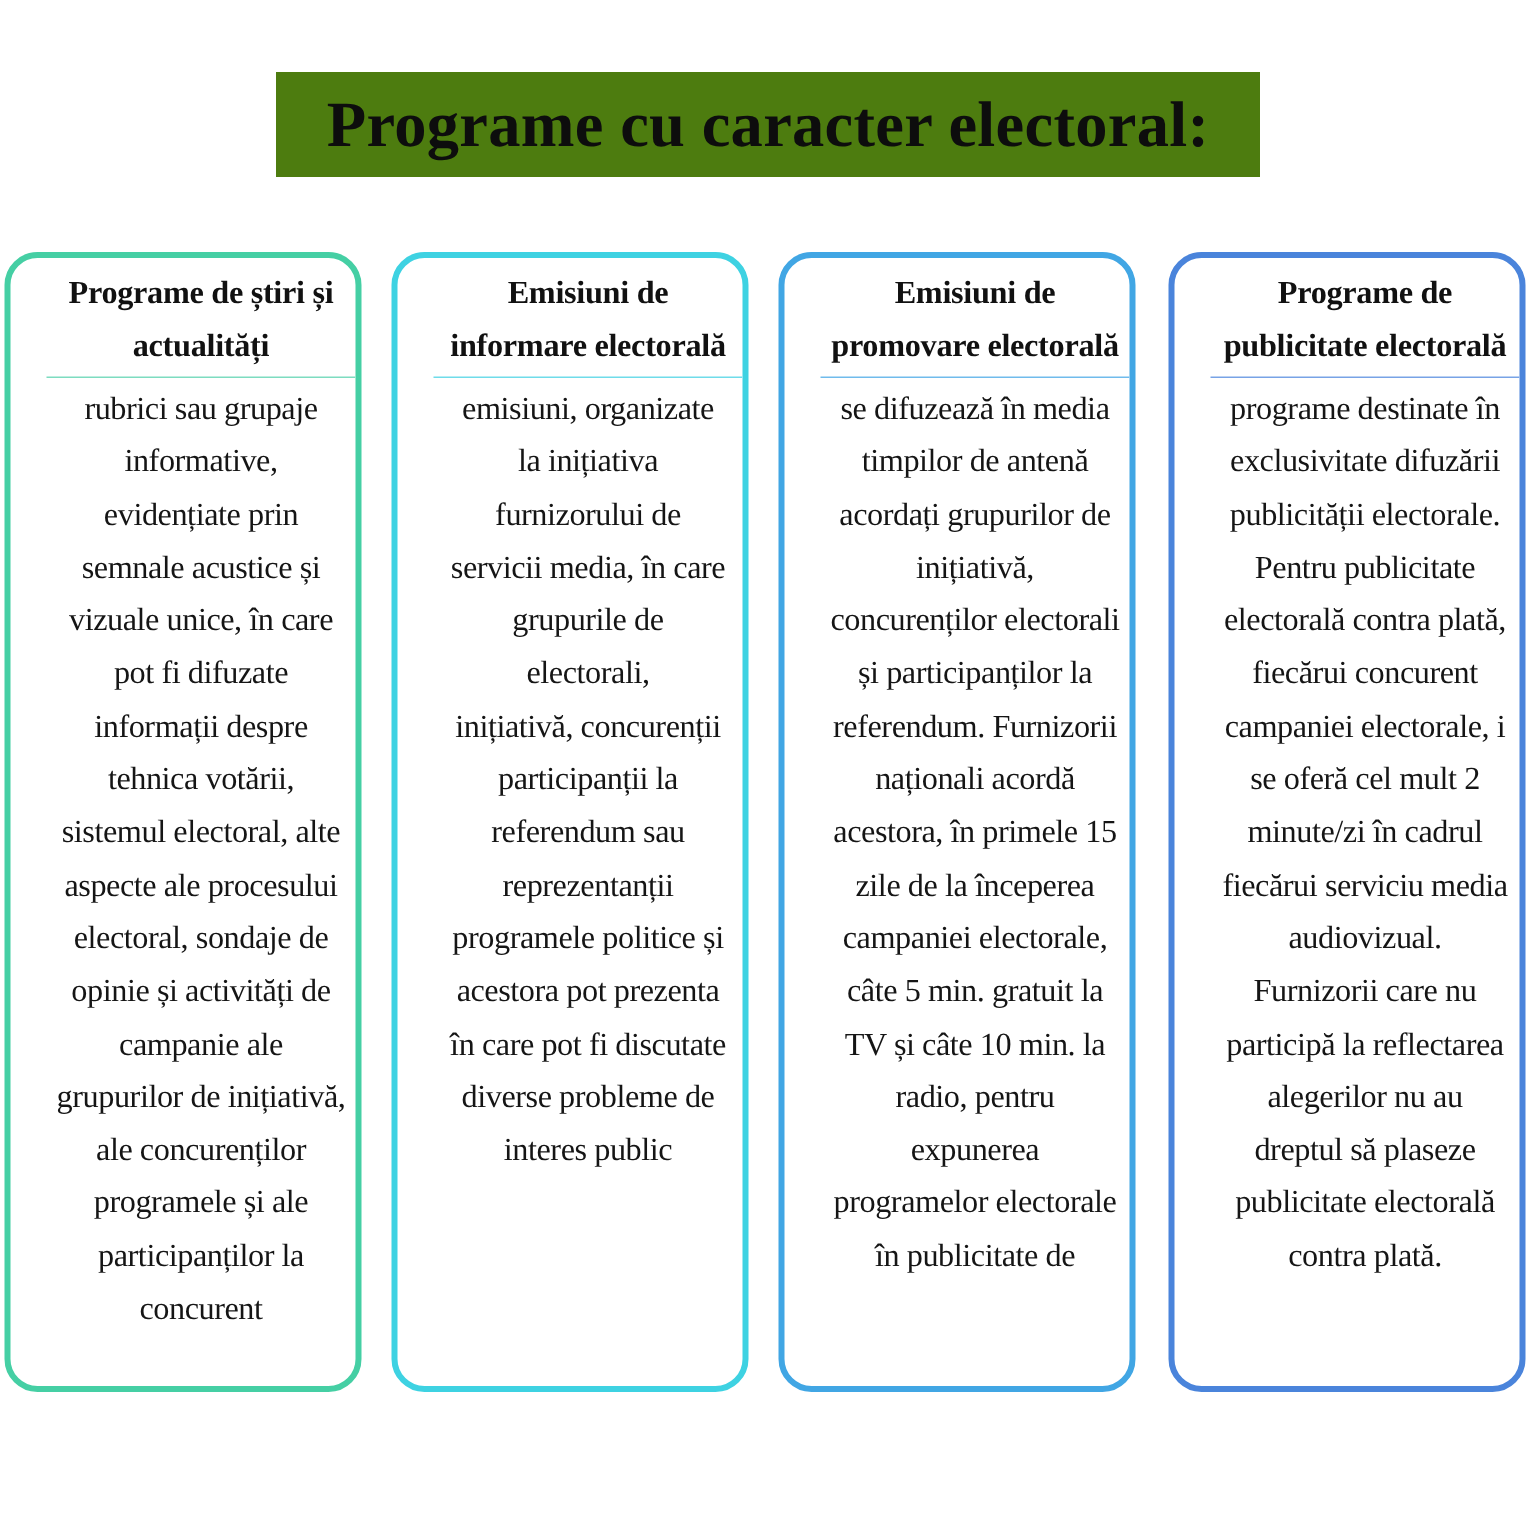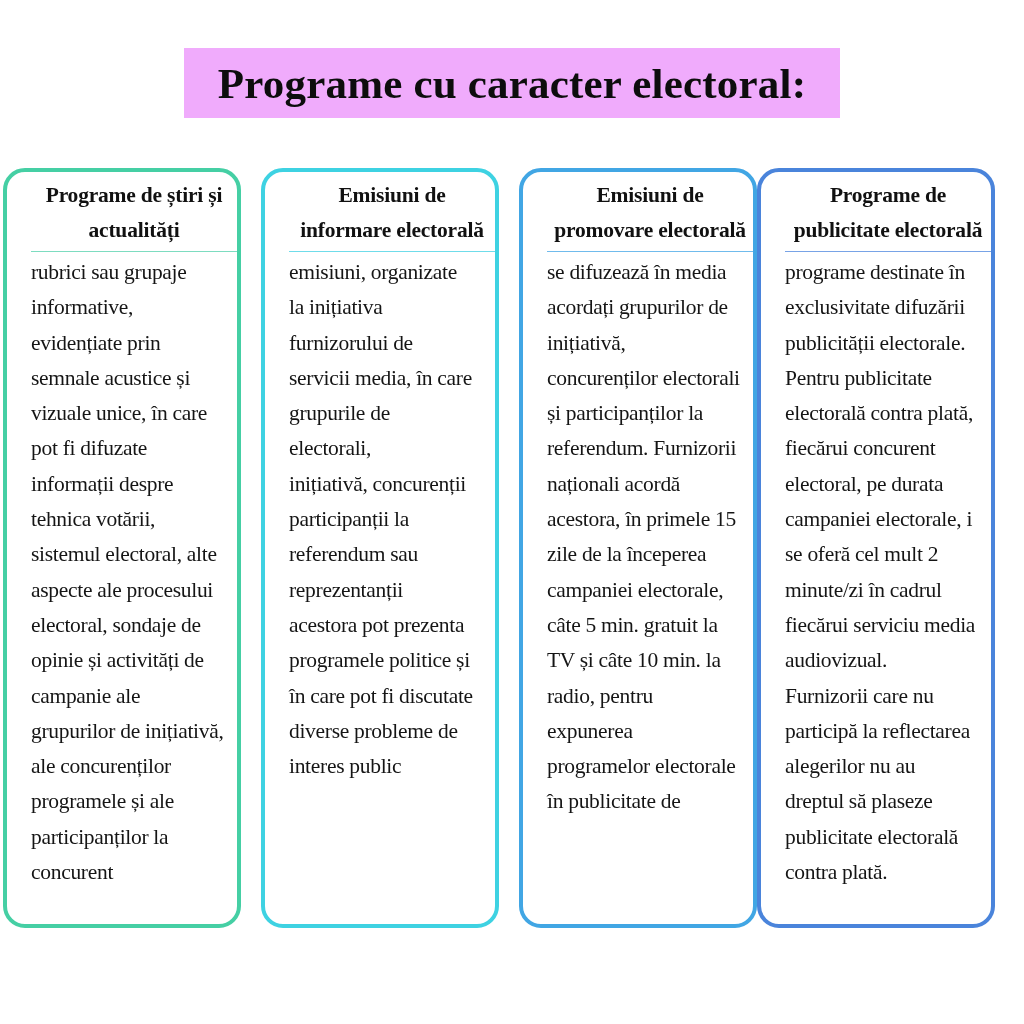--- a/index.html
+++ b/index.html
@@ -14,21 +14,21 @@
       overflow: hidden;
       font-family: "Liberation Serif", "DejaVu Serif", serif;
       color: #111111;
     }
     .title-banner {
       position: absolute;
       left: 184px;
       top: 48px;
       width: 656px;
       height: 70px;
-      background: #f0abfc;
+      background: #4d7c0f;
       display: flex;
       align-items: center;
       justify-content: center;
     }
     .title-text {
       font-family: "Liberation Serif", "DejaVu Serif", serif;
       font-size: 43px;
       font-weight: bold;
       color: #0d0d0d;
       letter-spacing: 0.2px;
@@ -61,38 +61,39 @@
     .card-title {
       font-family: "Liberation Serif", "DejaVu Serif", serif;
       font-weight: bold;
       font-size: 21.5px;
       line-height: 35px;
       color: #111111;
       white-space: pre-line;
       letter-spacing: -0.2px;
     }
     .card-body {
+      text-align: center;
       padding-top: 3px;
     }
     .card-body .line {
       display: block;
       font-family: "Liberation Serif", "DejaVu Serif", serif;
       font-size: 21.5px;
       line-height: 35.3px;
       color: #151515;
       white-space: nowrap;
       letter-spacing: -0.3px;
     }
     #card-0 { left: 3px; border-color: #45cfa4; }
     #card-0 .card-header { border-bottom-color: #7ddcc0; }
     #card-1 { left: 261px; border-color: #3ed2e2; }
     #card-1 .card-header { border-bottom-color: #6fdcea; }
     #card-2 { left: 519px; border-color: #41a6e4; }
     #card-2 .card-header { border-bottom-color: #70bbec; }
-    #card-3 { left: 757px; border-color: #4a84db; }
+    #card-3 { left: 779px; border-color: #4a84db; }
     #card-3 .card-header { border-bottom-color: #78a3e6; }
   </style>
 </head>
 <body>
 
 <div class="title-banner">
   <span class="title-text">Programe cu caracter electoral:</span>
 </div>
 
 <div class="card" id="card-0">
@@ -131,35 +132,36 @@
       <span class="line">emisiuni, organizate</span>
       <span class="line">la inițiativa</span>
       <span class="line">furnizorului de</span>
       <span class="line">servicii media, în care</span>
       <span class="line">grupurile de</span>
       <span class="line">electorali,</span>
       <span class="line">inițiativă, concurenții</span>
       <span class="line">participanții la</span>
       <span class="line">referendum sau</span>
       <span class="line">reprezentanții</span>
+      <span class="line">programele politice și</span>
       <span class="line">acestora pot prezenta</span>
-      <span class="line">programele politice și</span>
       <span class="line">în care pot fi discutate</span>
       <span class="line">diverse probleme de</span>
       <span class="line">interes public</span>
     </div>
 </div>
 
 <div class="card" id="card-2">
   <div class="card-header">
     <span class="card-title">Emisiuni de
 promovare electorală</span>
   </div>
   <div class="card-body">
       <span class="line">se difuzează în media</span>
+      <span class="line">timpilor de antenă</span>
       <span class="line">acordați grupurilor de</span>
       <span class="line">inițiativă,</span>
       <span class="line">concurenților electorali</span>
       <span class="line">și participanților la</span>
       <span class="line">referendum. Furnizorii</span>
       <span class="line">naționali acordă</span>
       <span class="line">acestora, în primele 15</span>
       <span class="line">zile de la începerea</span>
       <span class="line">campaniei electorale,</span>
       <span class="line">câte 5 min. gratuit la</span>
@@ -176,21 +178,20 @@
     <span class="card-title">Programe de
 publicitate electorală</span>
   </div>
   <div class="card-body">
       <span class="line">programe destinate în</span>
       <span class="line">exclusivitate difuzării</span>
       <span class="line">publicității electorale.</span>
       <span class="line"> Pentru publicitate</span>
       <span class="line">electorală contra plată,</span>
       <span class="line">fiecărui concurent</span>
-      <span class="line">electoral, pe durata</span>
       <span class="line">campaniei electorale, i</span>
       <span class="line">se oferă cel mult 2</span>
       <span class="line">minute/zi în cadrul</span>
       <span class="line">fiecărui serviciu media</span>
       <span class="line">audiovizual.</span>
       <span class="line"> Furnizorii care nu</span>
       <span class="line">participă la reflectarea</span>
       <span class="line">alegerilor nu au</span>
       <span class="line">dreptul să plaseze</span>
       <span class="line">publicitate electorală</span>

